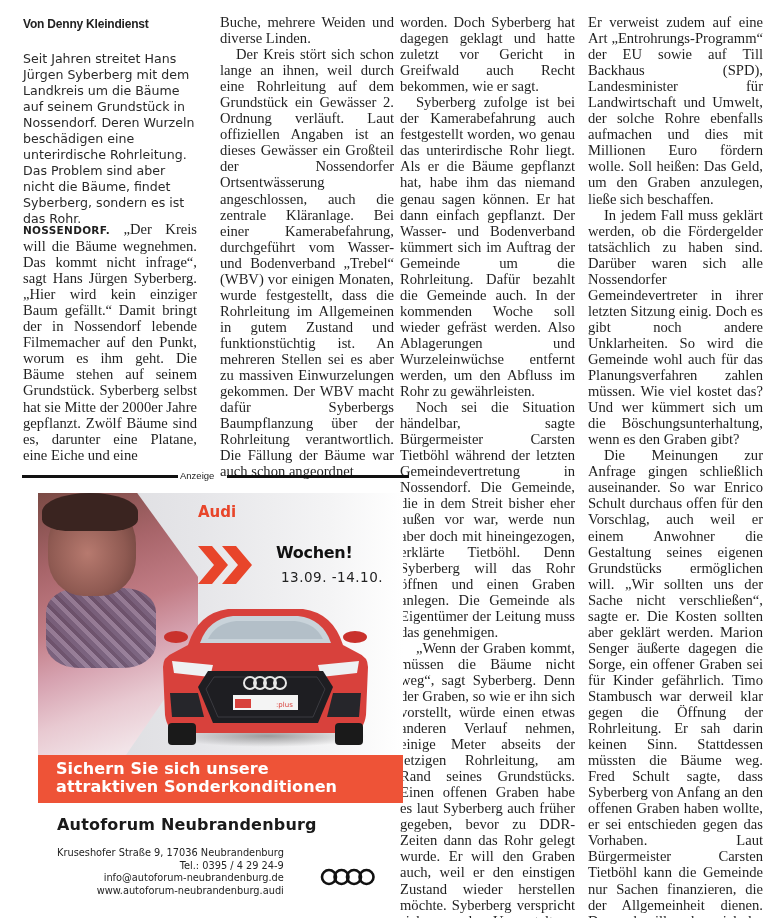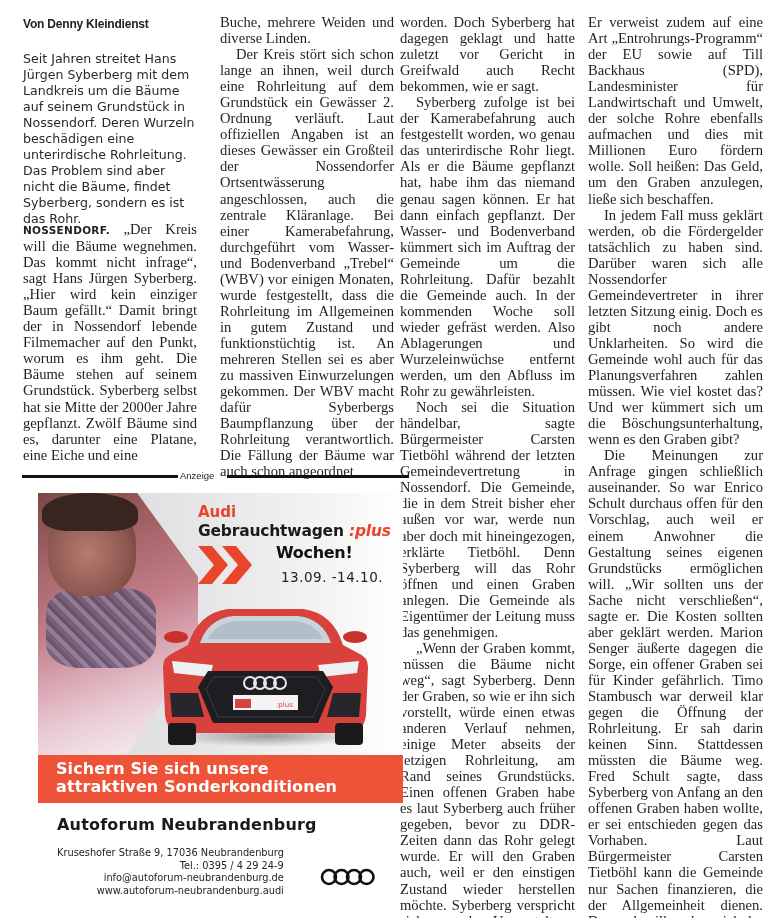--- a/index.html
+++ b/index.html
@@ -84,21 +84,20 @@
 </div>
 
 <div class="ad">
   <div class="ad-hero">
     <div class="ad-man">
       <div class="ad-man-scarf"></div>
       <div class="ad-man-head"></div>
       <div class="ad-man-hair"></div>
     </div>
     <div class="ad-brand">Audi</div>
-    <div class="ad-title"><span>Gebrauchtwagen</span> <span class="ad-title-plus">:plus</span></div>
     <svg class="ad-chevrons" viewBox="0 0 75 38">
       <polygon points="0,0 14,0 30,19 14,38 0,38 16,19" fill="#e8452a"></polygon>
       <polygon points="24,0 38,0 54,19 38,38 24,38 40,19" fill="#e8452a"></polygon>
       <polygon points="48,0 62,0 75,19 62,38 48,38 61,19" fill="#e8452a" opacity="0"></polygon>
     </svg>
     <div class="ad-headline">Wochen!</div>
     <div class="ad-dates">13.09. -14.10.</div>
     <div class="ad-car-shadow"></div>
     <svg class="ad-car" viewBox="0 0 215 145">
 

